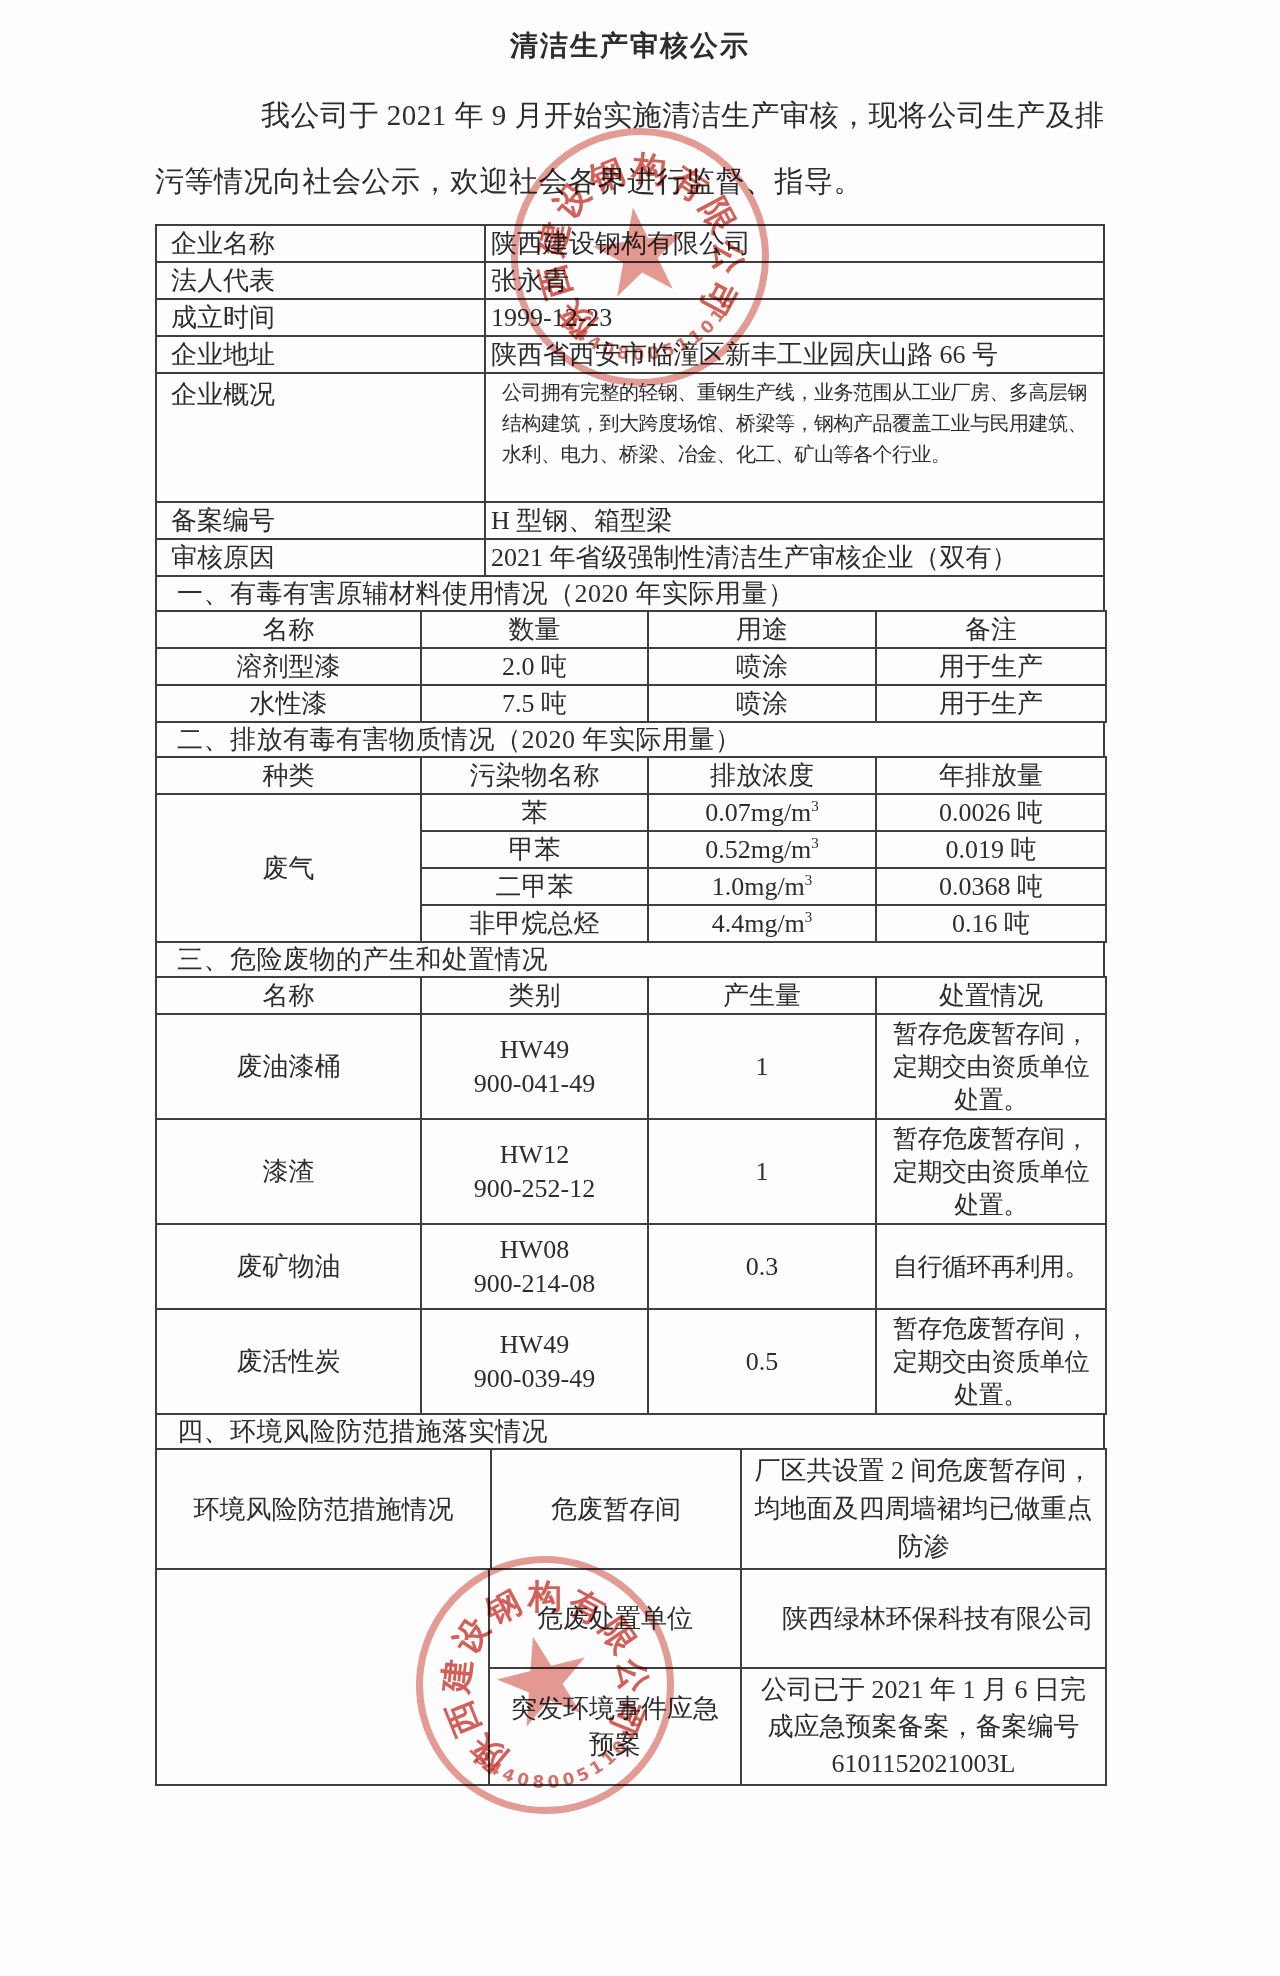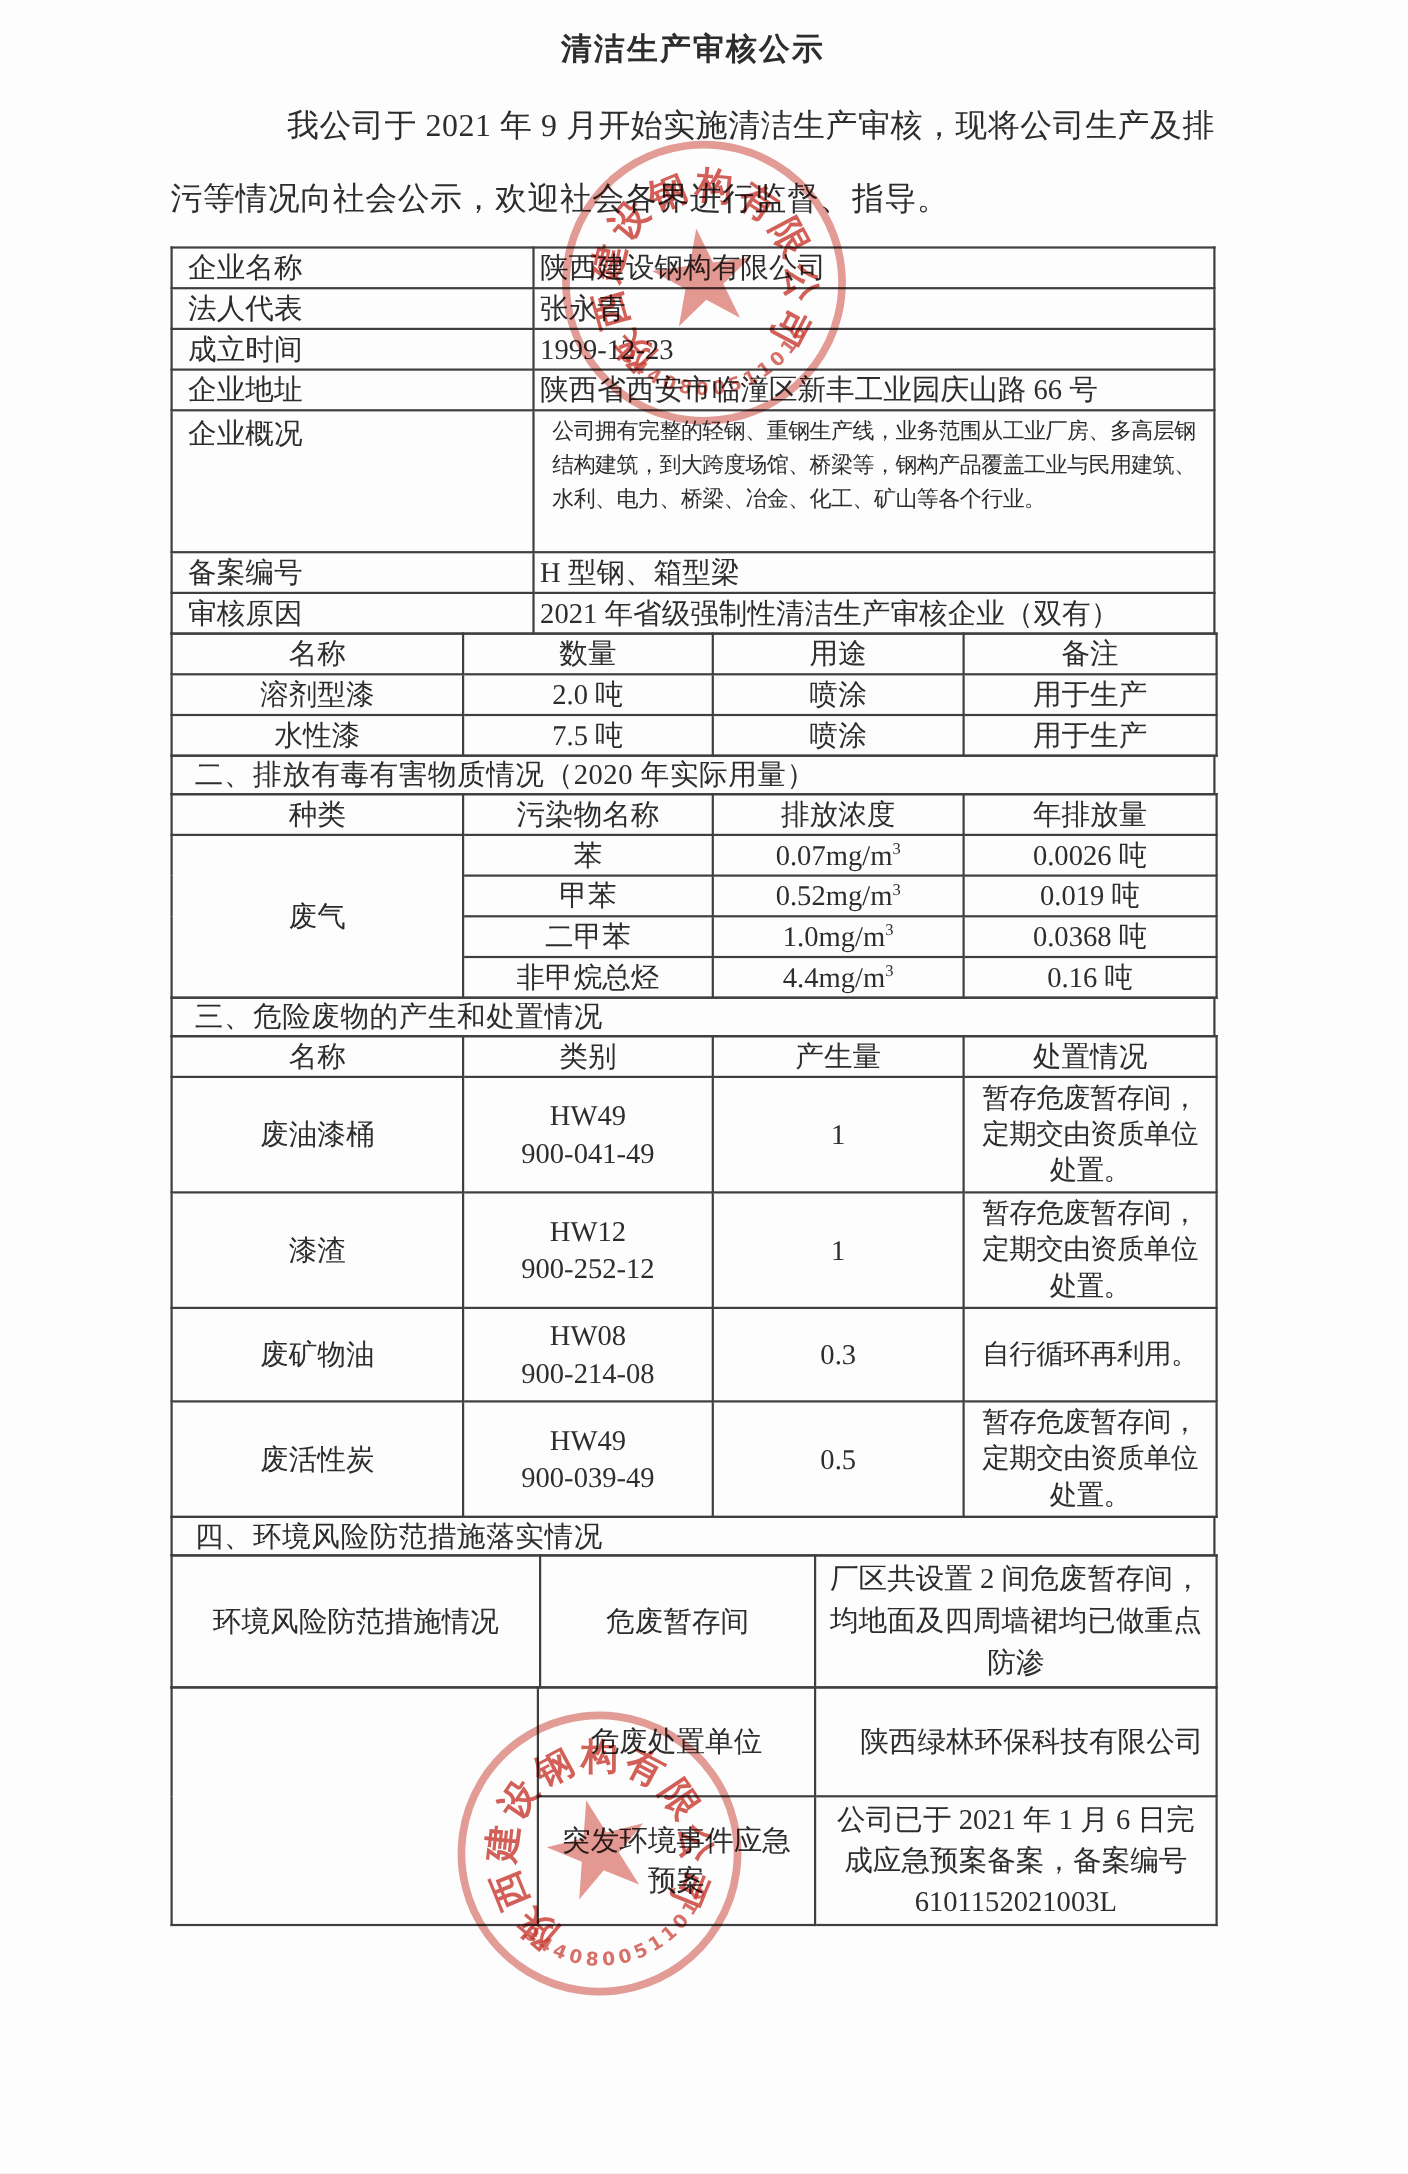--- a/index.html
+++ b/index.html
@@ -116,20 +116,21 @@
           <td class="lbl">备案编号</td>
           <td class="val">H 型钢、箱型梁</td>
         </tr>
         <tr>
           <td class="lbl">审核原因</td>
           <td class="val">2021 年省级强制性清洁生产审核企业（双有）</td>
         </tr>
       </tbody>
     </table>
 
+    <div class="sec">一、有毒有害原辅材料使用情况（2020 年实际用量）</div>
 
     <table class="t four">
       <colgroup>
           <col class="c1">
           <col class="c2">
           <col class="c3">
           <col class="c4">
         </colgroup>
       <tbody>
         <tr class="hdr">

